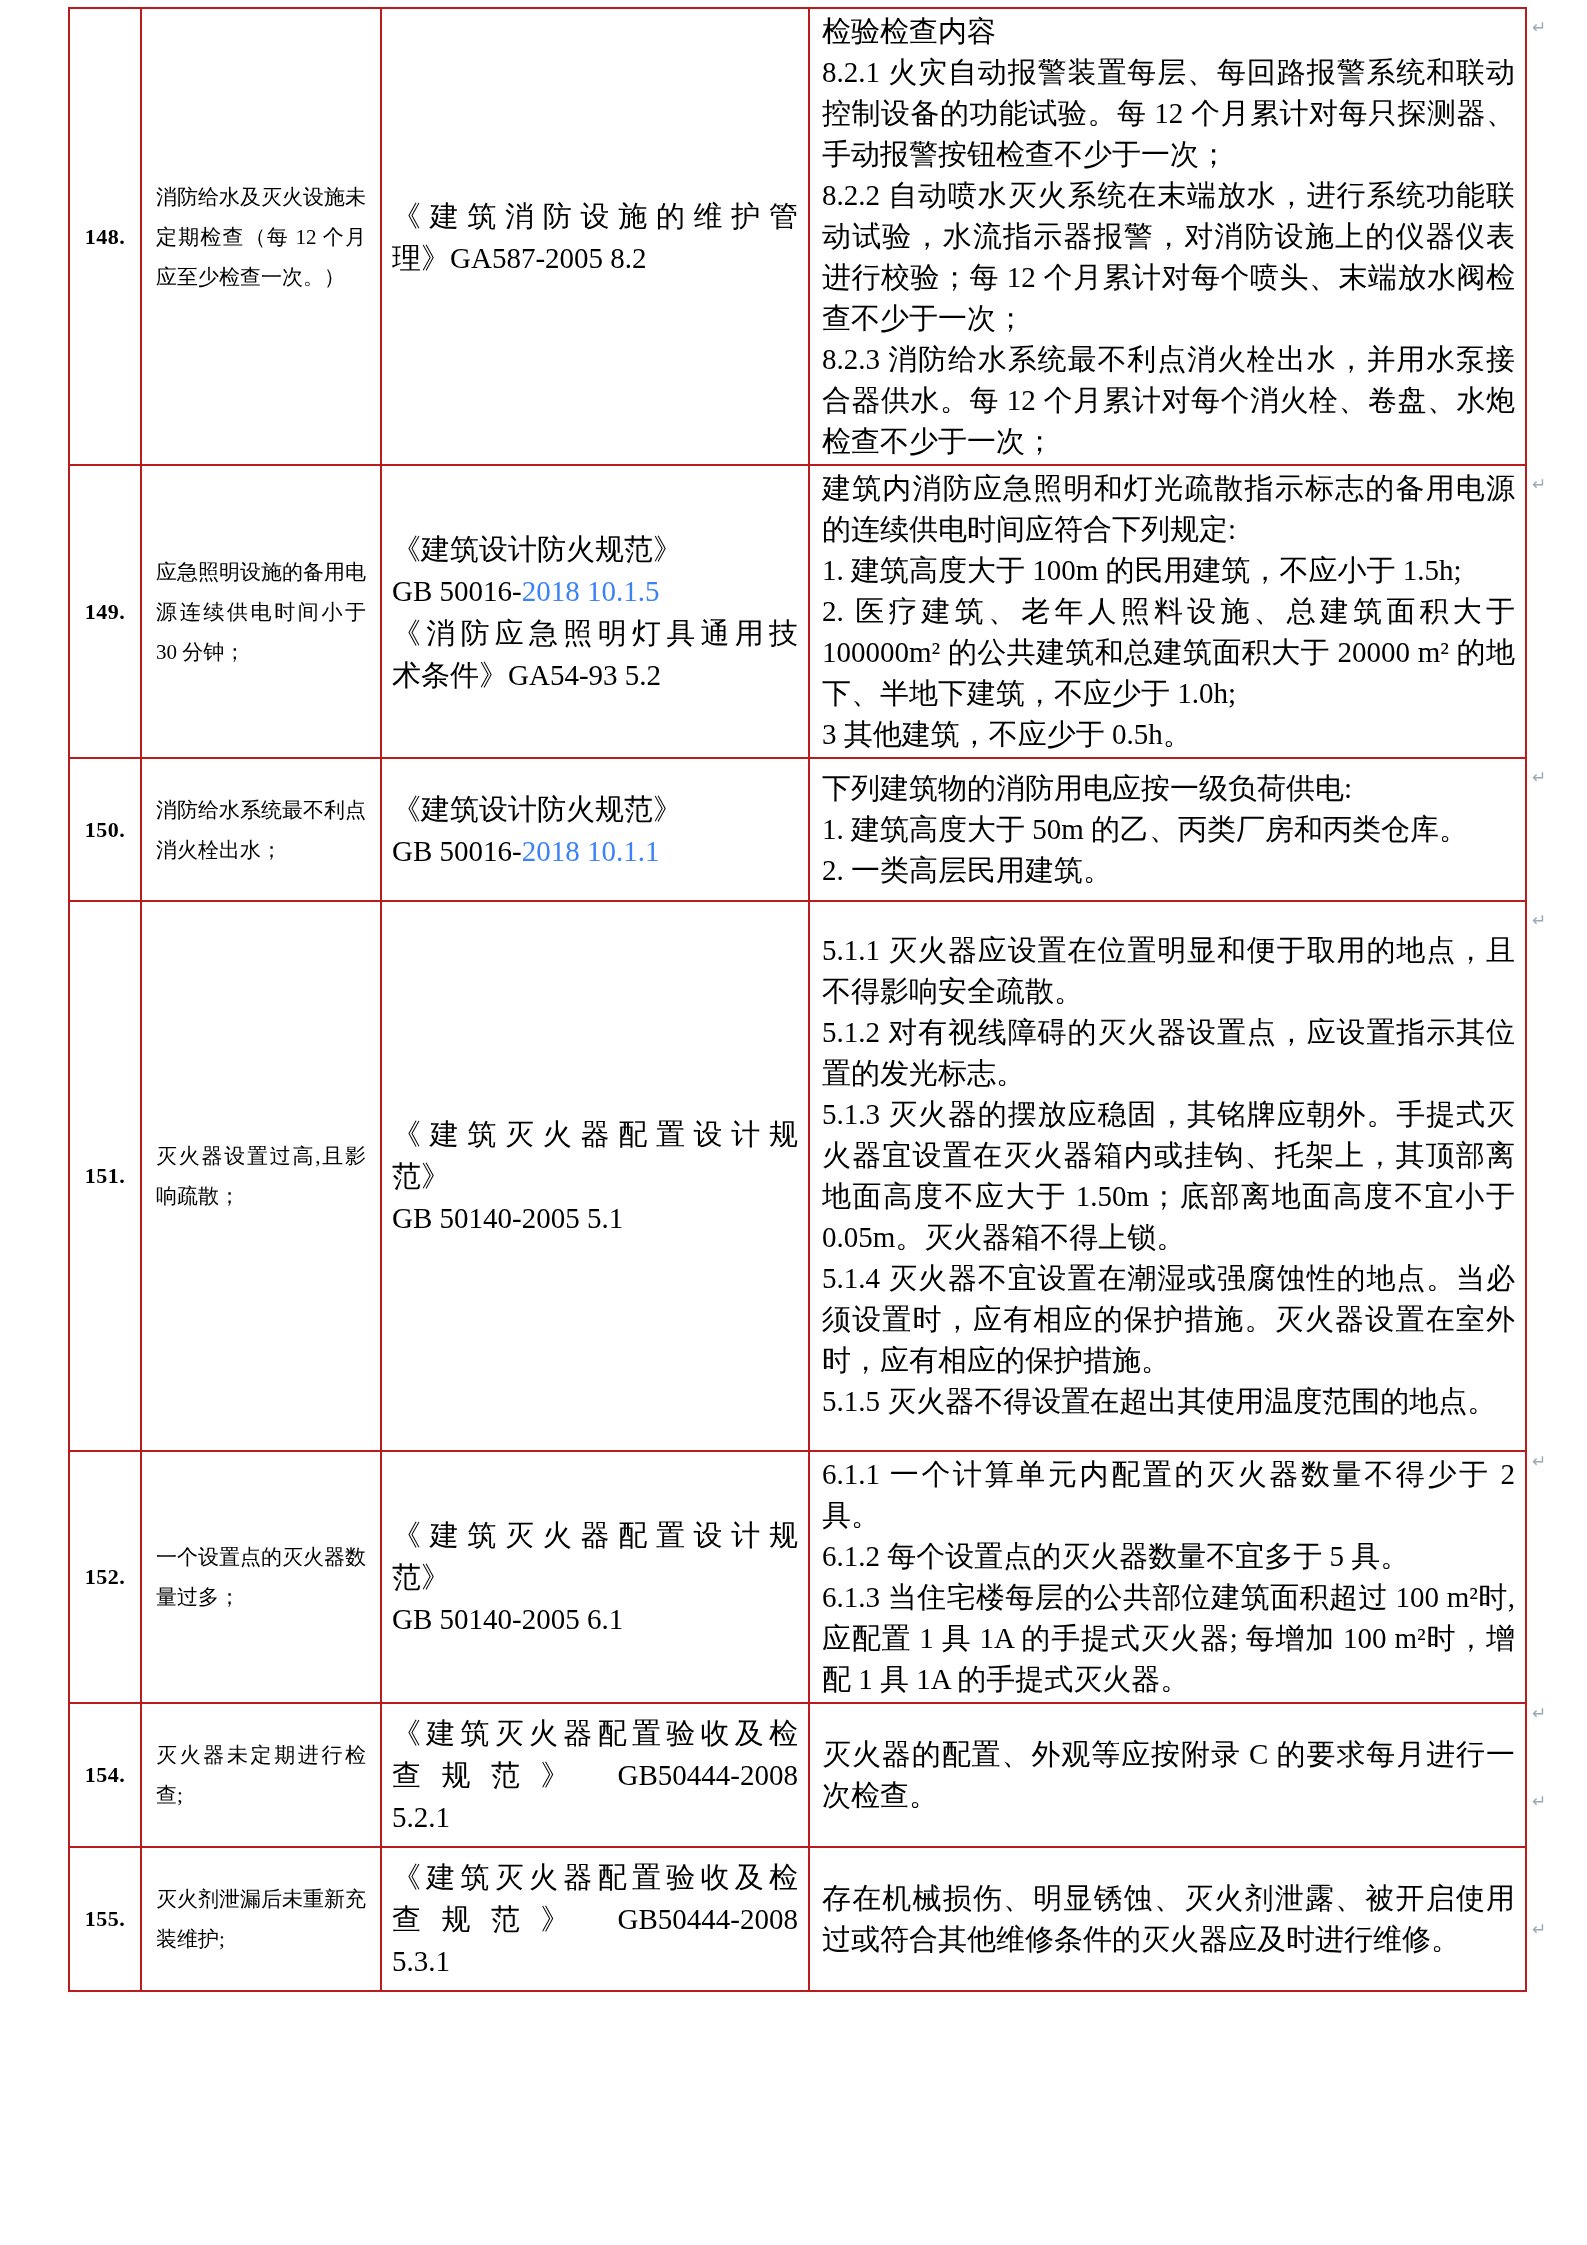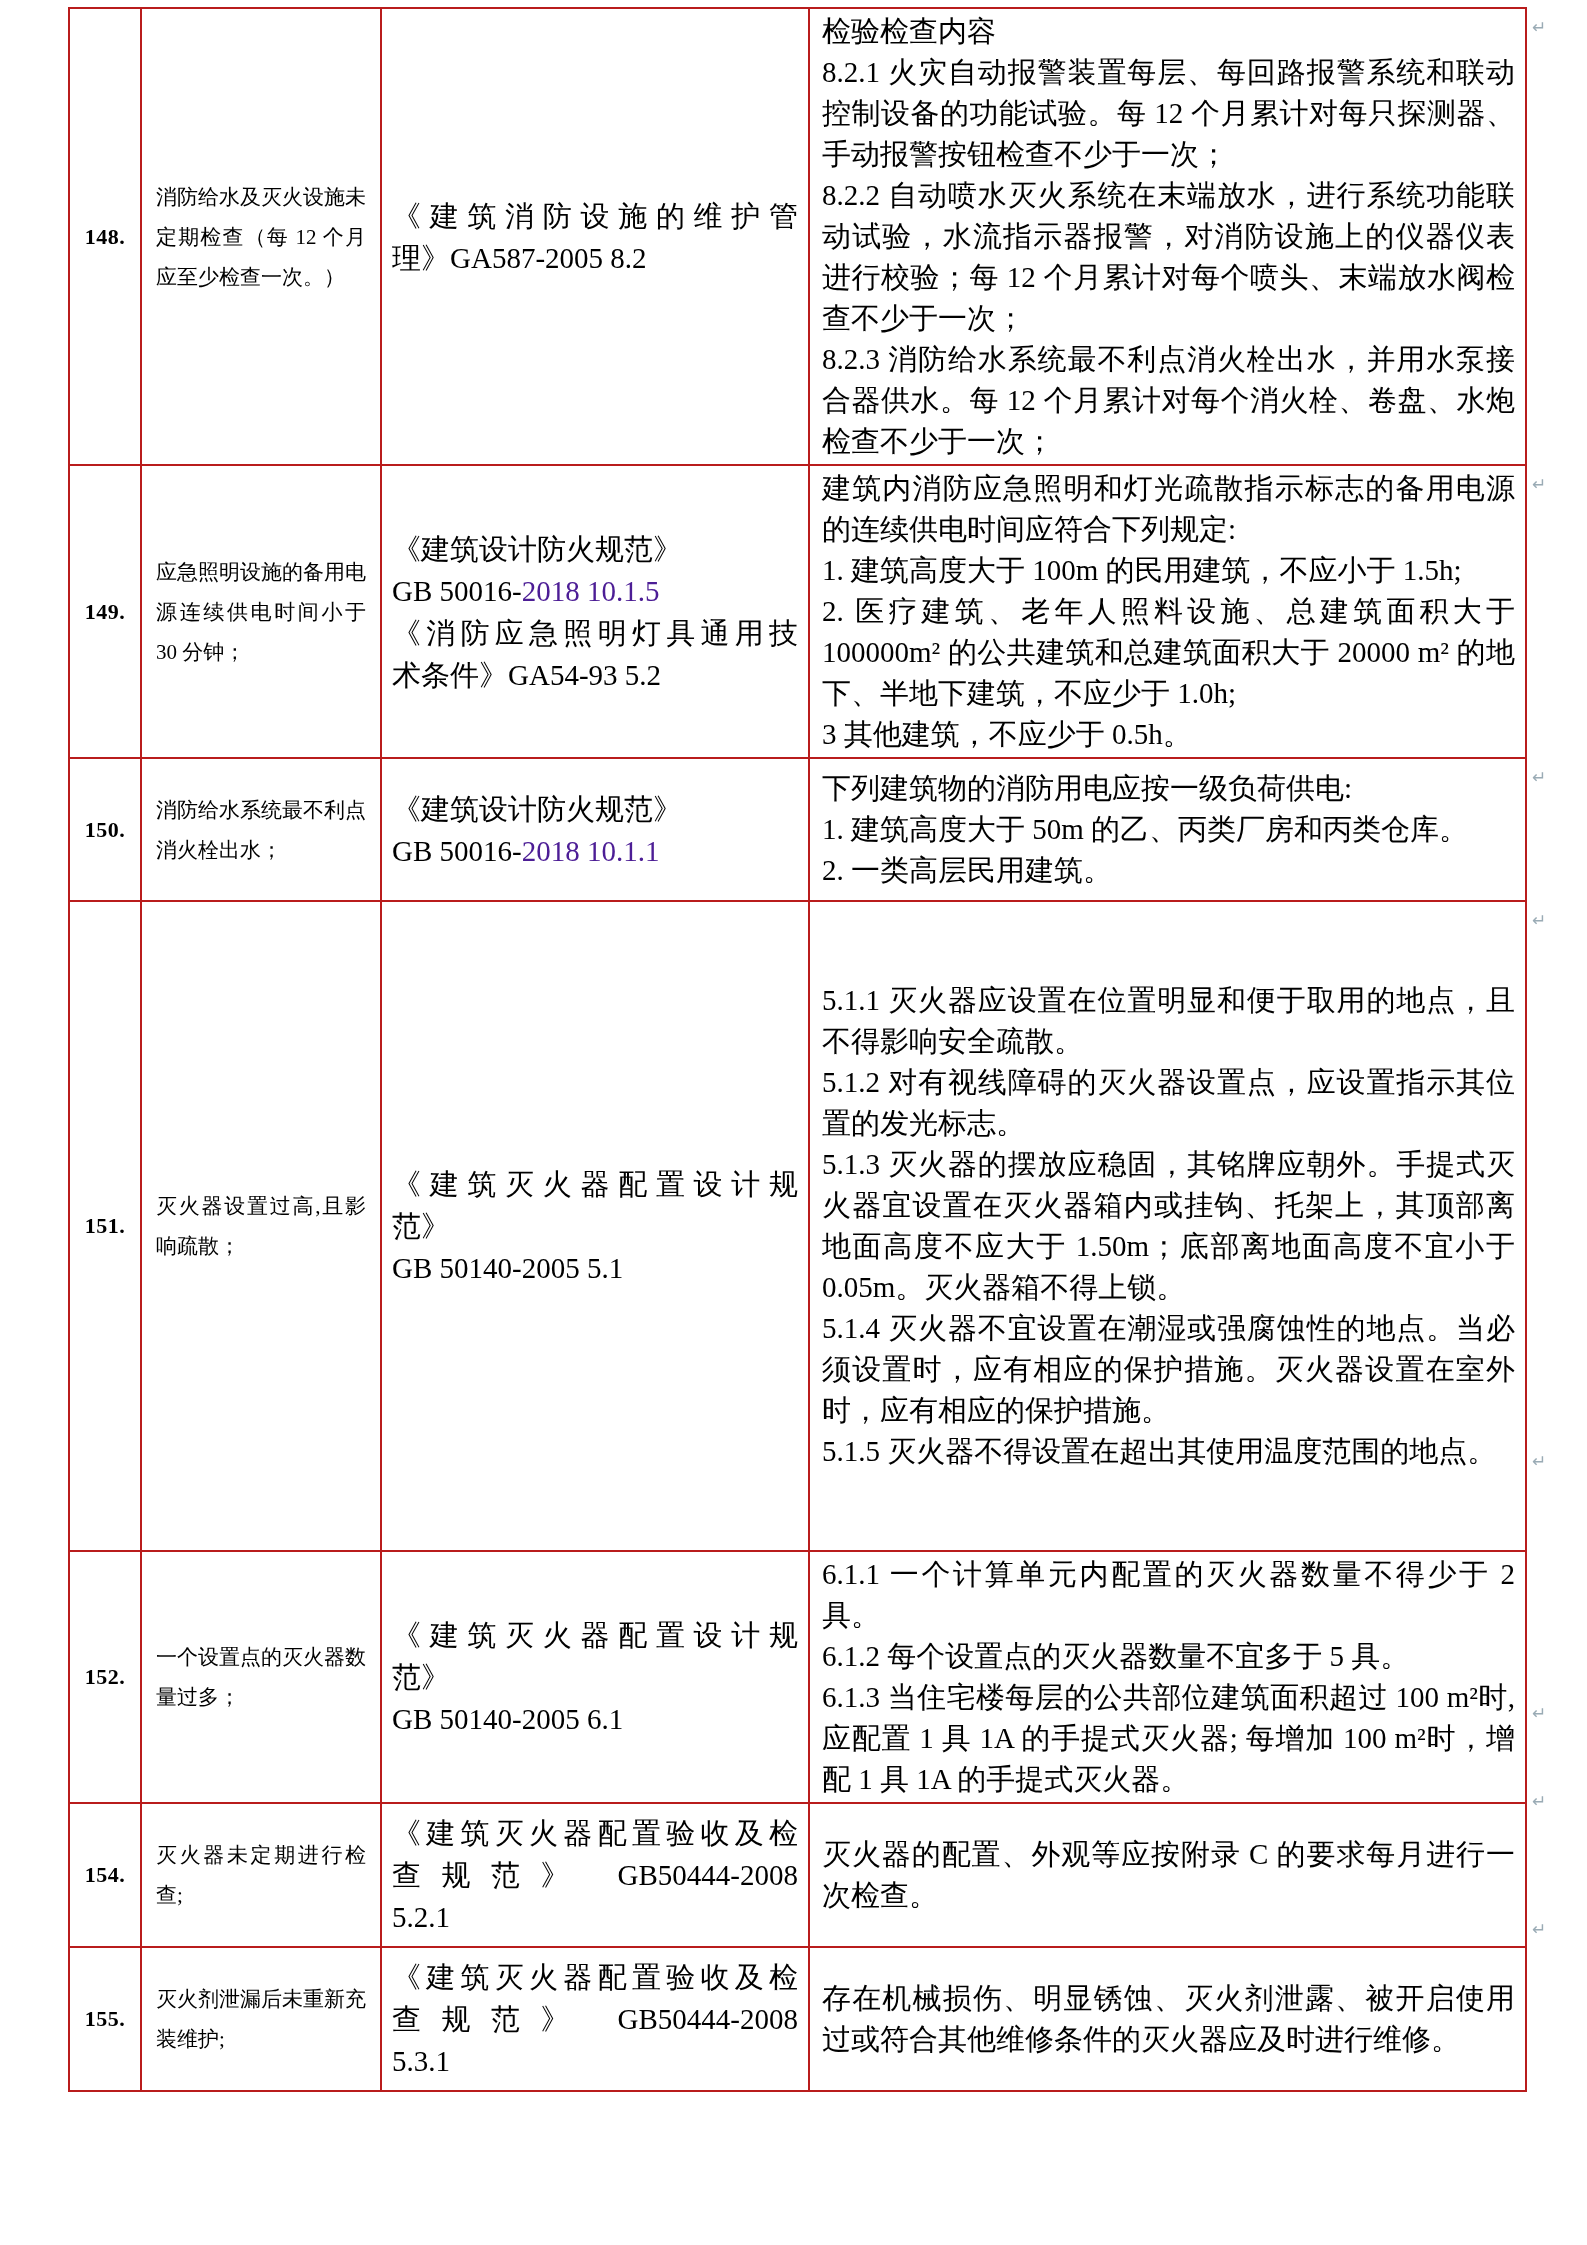--- a/index.html
+++ b/index.html
@@ -23,21 +23,21 @@
   .doc-table td{
     border:2px solid #b91c1c;
     vertical-align:middle;
     overflow:hidden;
     box-sizing:border-box;
   }
   
   .doc-table tr:nth-child(1) td{height:447px;}
   .doc-table tr:nth-child(2) td{height:272px;}
   .doc-table tr:nth-child(3) td{height:143px;}
-  .doc-table tr:nth-child(4) td{height:650px;}
+  .doc-table tr:nth-child(4) td{height:550px;}
   .doc-table tr:nth-child(5) td{height:250px;}
   .doc-table tr:nth-child(6) td{height:84px;}
   .doc-table tr:nth-child(7) td{height:124px;}
   .doc-table tr:nth-child(8) td{height:123px;}
 
   td.col-no{
     font-size:22px;
     font-weight:bold;
     text-align:center;
     letter-spacing:0.5px;
@@ -56,21 +56,21 @@
   }
   .ref-line{text-align:justify;}
   .ref-line.spread{text-align-last:justify;}
   td.col-content{
     font-size:29px;
     line-height:41px;
     padding:2px 10px 2px 12px;
     text-align:justify;
   }
   .content-p{margin:0;}
-  .seg-red{color:#4c1d95;}
+  .seg-red{color:#3b82f6;}
   .pmark{
     position:absolute;
     font-size:17px;
     color:#9aabb5;
     font-family:"DejaVu Sans","Liberation Sans",sans-serif;
     user-select:none;
   }
 </style>
 </head>
 <body>

